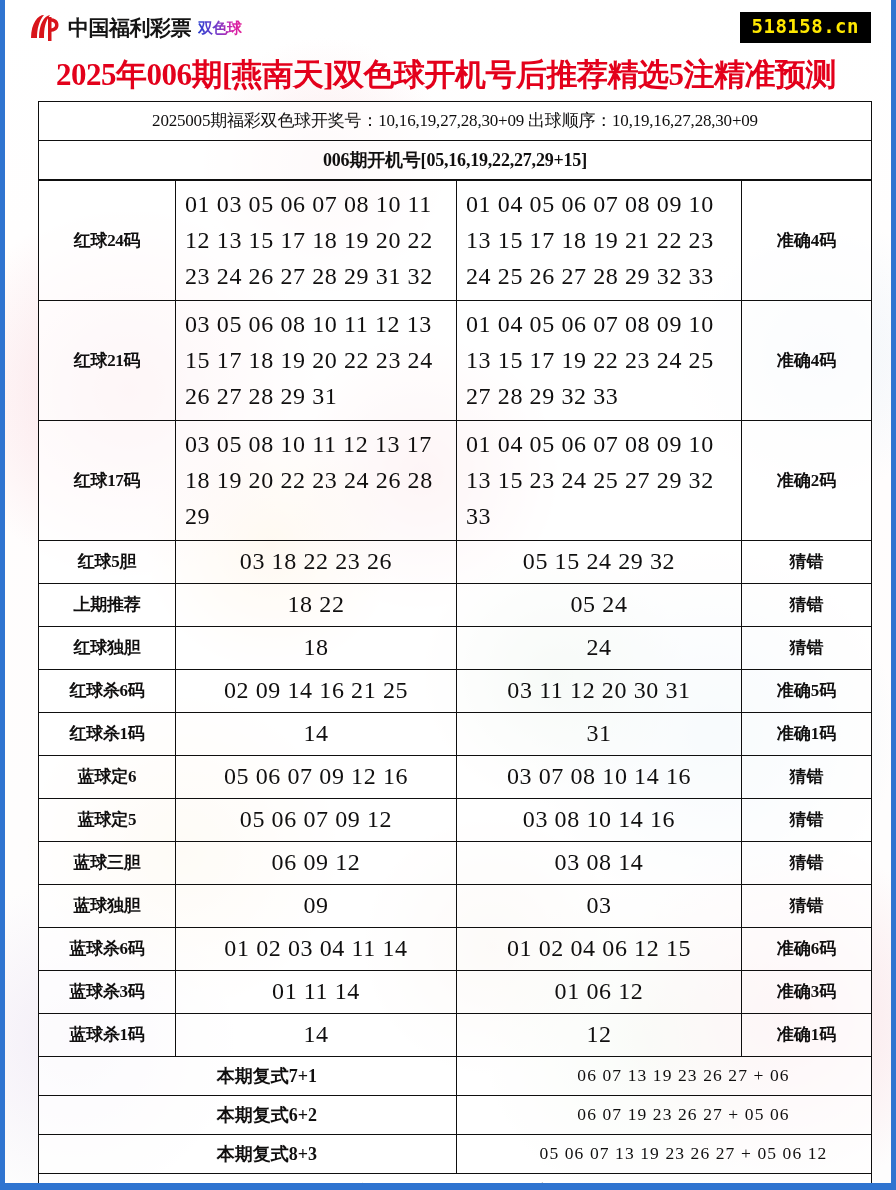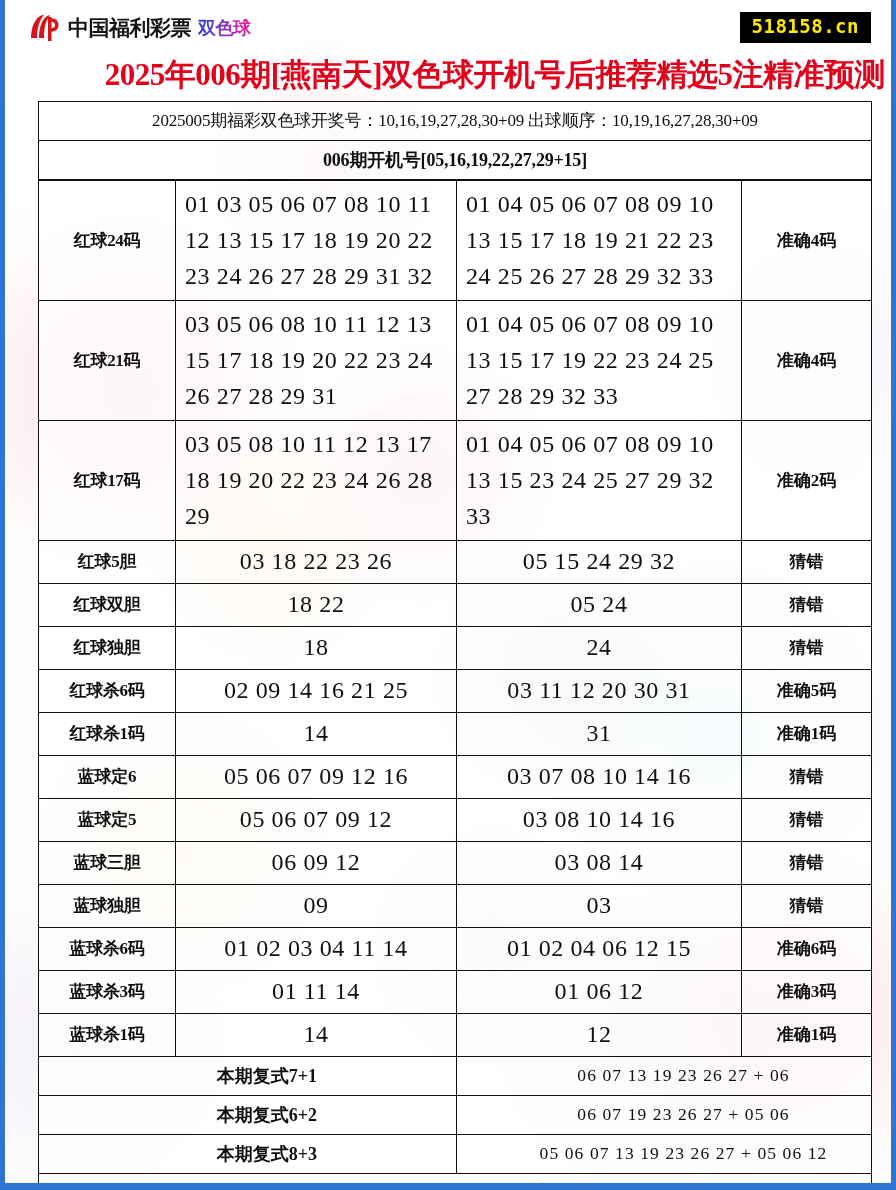--- a/index.html
+++ b/index.html
@@ -73,21 +73,21 @@
   .logo-text-cn {
     font-family: "DejaVu Sans", "Liberation Sans", sans-serif;
     font-size: 21px;
     font-weight: bold;
     color: #141414;
     letter-spacing: -0.5px;
     white-space: nowrap;
   }
   .logo-text-ssq {
     font-family: "DejaVu Sans", "Liberation Sans", sans-serif;
-    font-size: 18px;
+    font-size: 15px;
     font-weight: bold;
     letter-spacing: -0.5px;
     white-space: nowrap;
     background: linear-gradient(90deg, #2b3fd0 0%, #7a3bc8 45%, #d51fa8 80%, #e01f96 100%);
     -webkit-background-clip: text;
     background-clip: text;
     color: transparent;
   }
   .site-badge {
     position: absolute;
@@ -98,21 +98,21 @@
     font-family: "DejaVu Sans Mono", "Liberation Mono", monospace;
     font-size: 19px;
     font-weight: bold;
     letter-spacing: 0.5px;
     padding: 4px 12px 5px 12px;
     line-height: 1.15;
   }
 
   
   .main-title {
-    text-align: right;
+    text-align: center;
     color: #e3001b;
     font-family: "Liberation Serif", "DejaVu Serif", serif;
     font-size: 31px;
     font-weight: bold;
     letter-spacing: -0.5px;
     line-height: 1.18;
     padding: 1px 6px 7px 2px;
     white-space: nowrap;
   }
 
@@ -279,21 +279,21 @@
             <td class="result">准确2码</td>
           </tr>
 
           <tr class="play">
             <td class="label">红球5胆</td>
             <td class="nums">03  18  22  23  26</td>
             <td class="nums">05  15  24  29  32</td>
             <td class="result">猜错</td>
           </tr>
           <tr class="play">
-            <td class="label">红球双胆</td>
+            <td class="label">上期推荐</td>
             <td class="nums">18  22</td>
             <td class="nums">05  24</td>
             <td class="result">猜错</td>
           </tr>
           <tr class="play">
             <td class="label">红球独胆</td>
             <td class="nums">18</td>
             <td class="nums">24</td>
             <td class="result">猜错</td>
           </tr>

